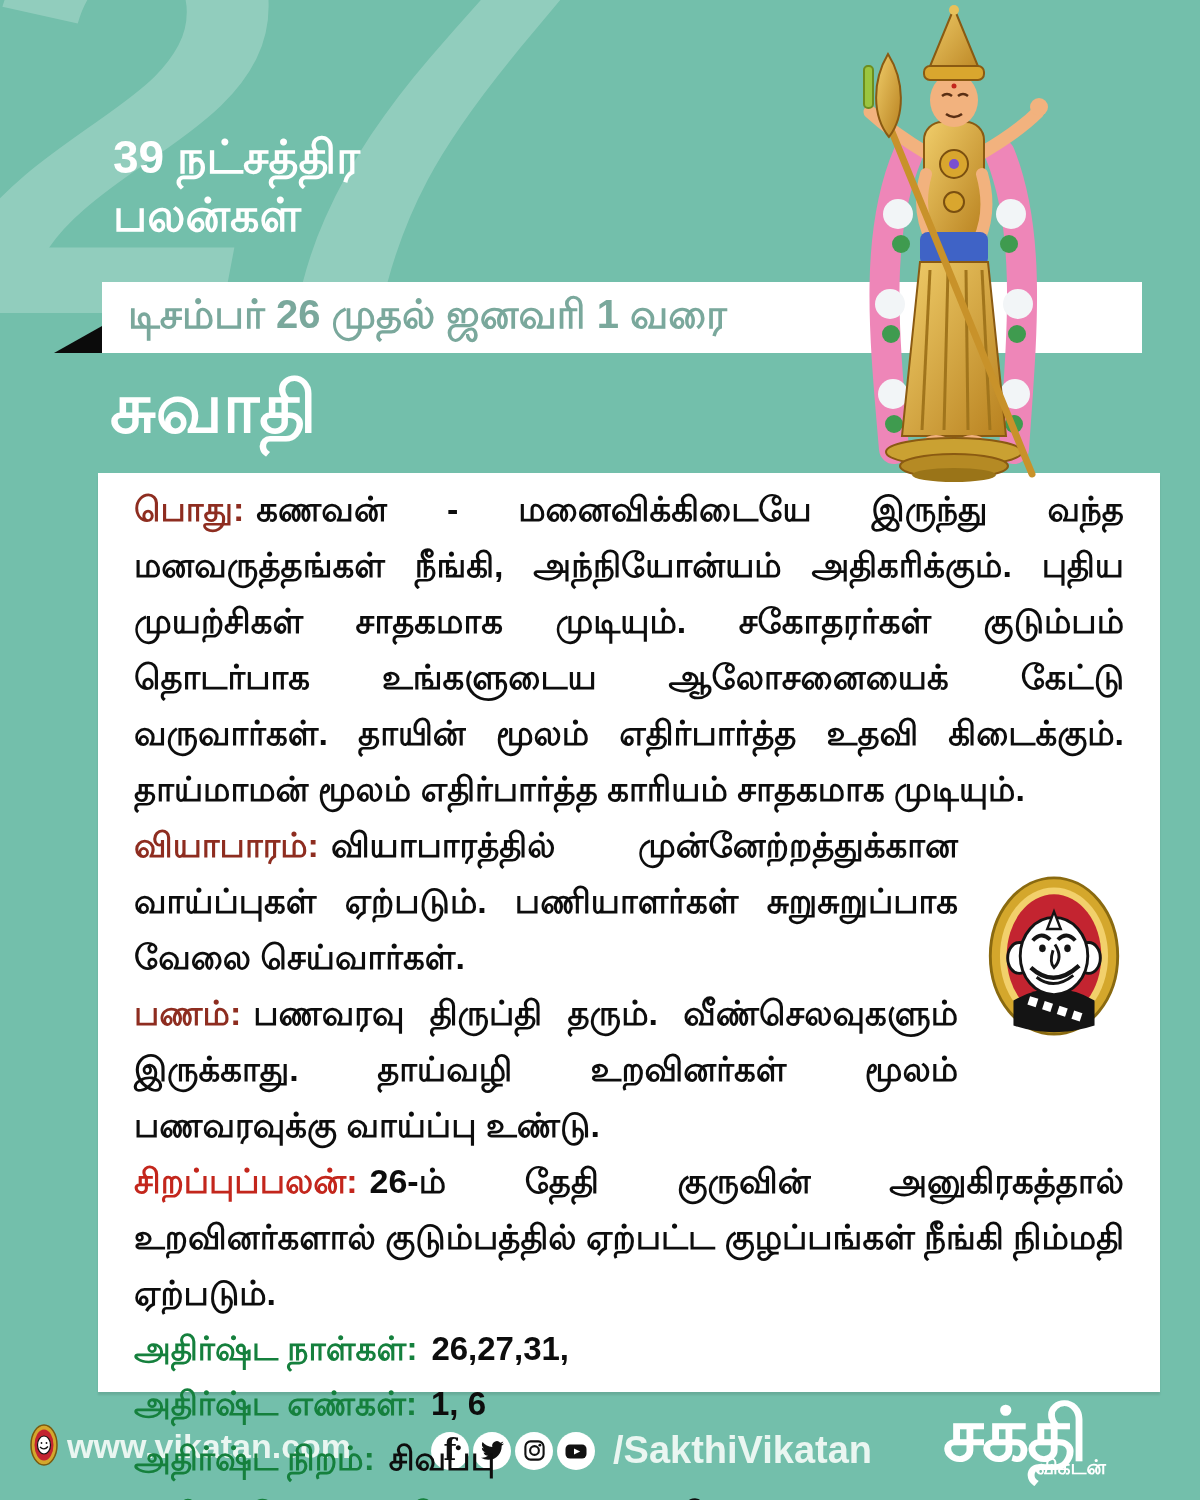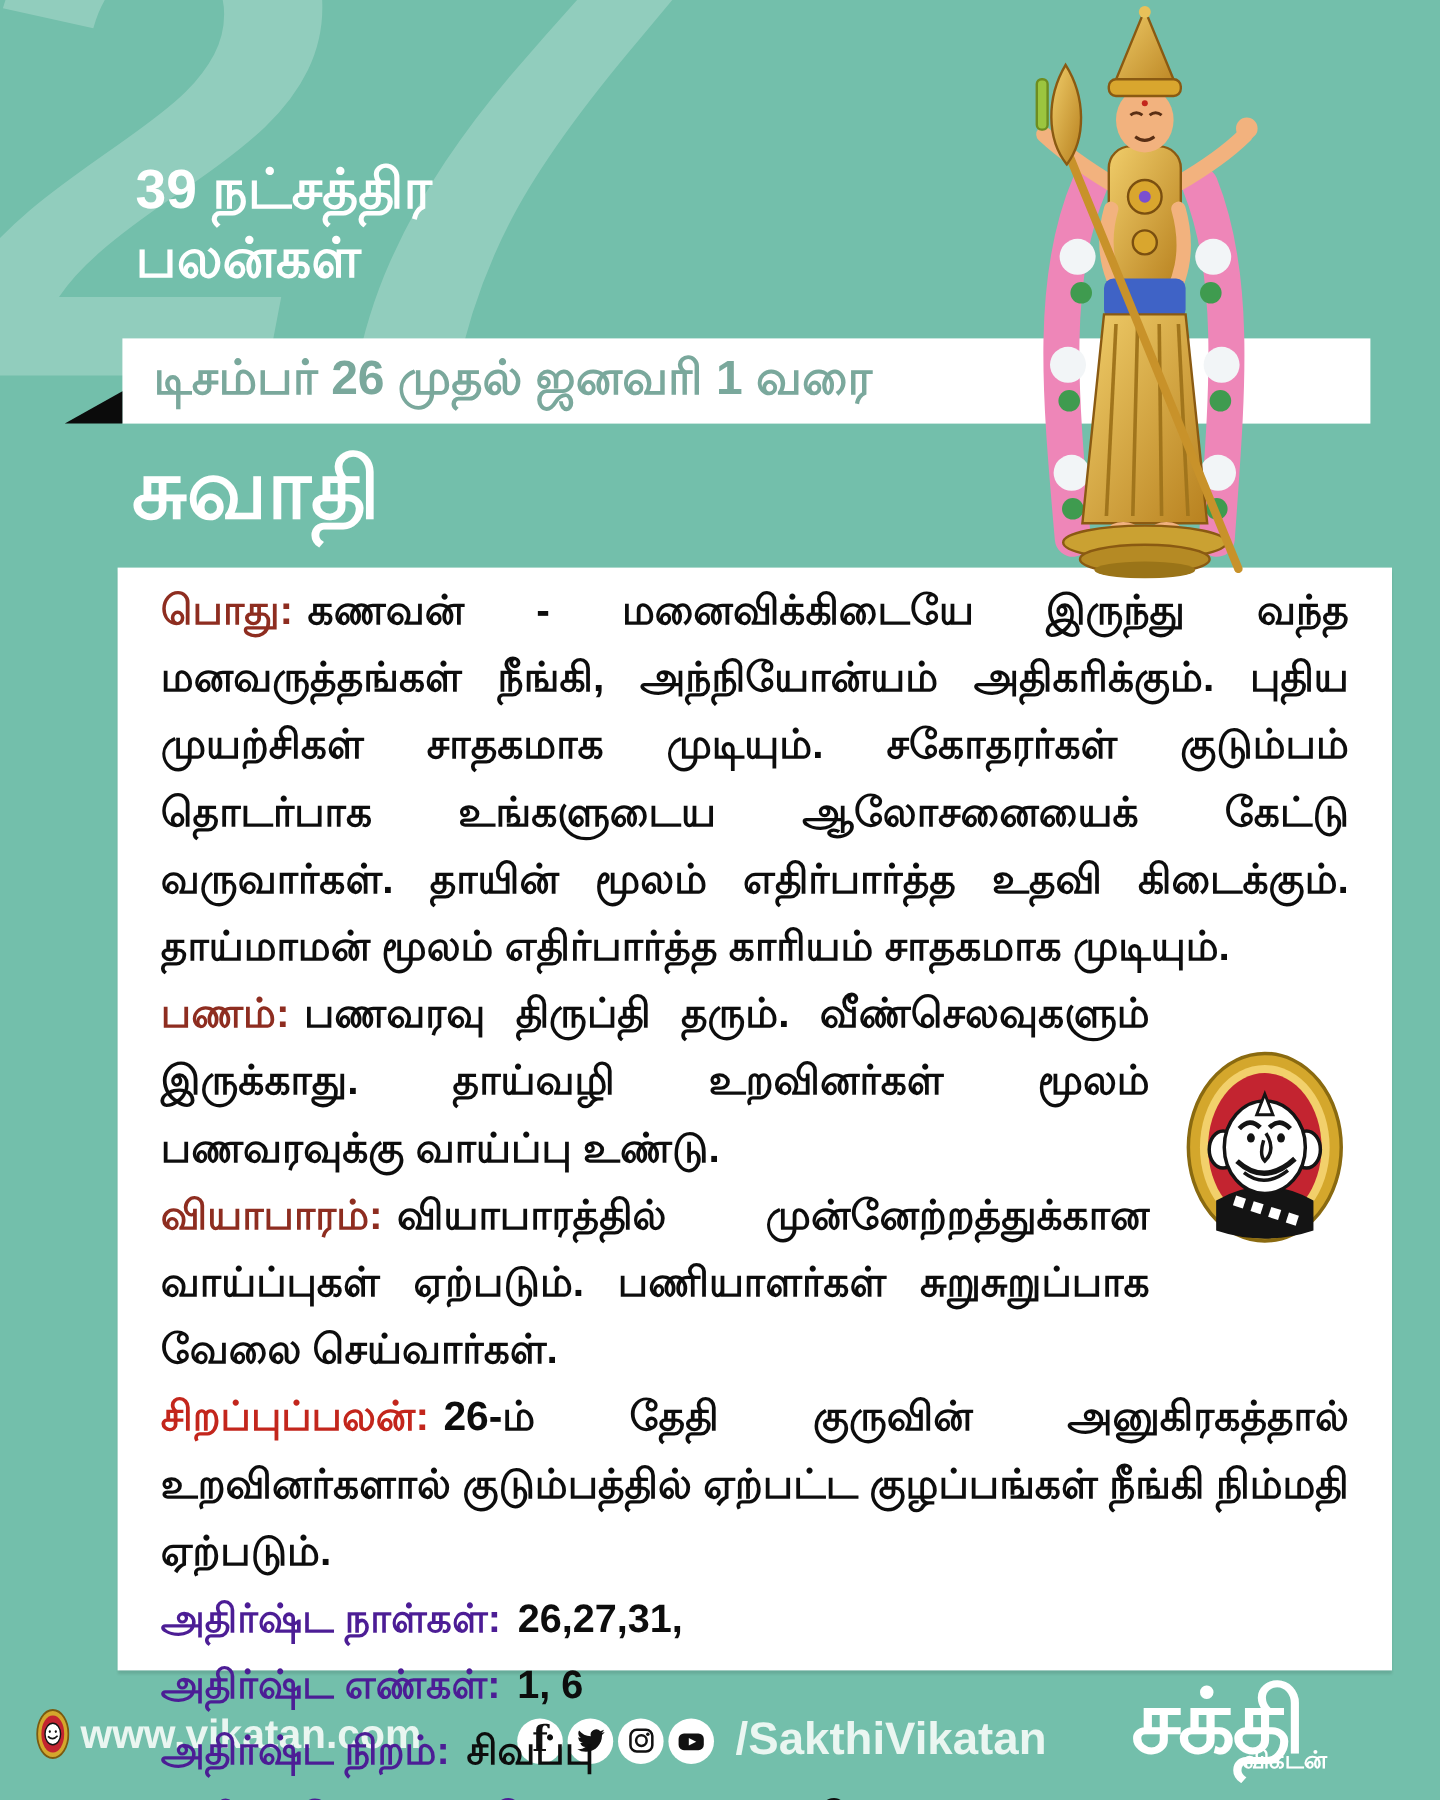--- a/index.html
+++ b/index.html
@@ -49,21 +49,21 @@
   }
   .lbl{margin-right:12px;}
   .c-maroon{color:#8E2D20;}
   .c-red{color:#C3261C;}
   .mascot-float{
     float:right;width:150px;height:166px;margin:56px 0 4px 16px;
     display:flex;justify-content:flex-end;
   }
   .lucky-row{font-size:33px;line-height:55px;font-weight:bold;color:#0D0D0D;}
   .lucky-row:first-of-type{margin-top:6px;}
-  .llbl{color:#4c1d95;margin-right:14px;text-align:right;}
+  .llbl{color:#15803d;margin-right:14px;text-align:right;}
   
   .foot-left{
     position:absolute;left:30px;top:1424px;display:flex;align-items:flex-end;gap:9px;
   }
   .website{font-size:34px;font-weight:800;color:#EAF6F1;}
   .socials{
     position:absolute;left:431px;top:1429px;display:flex;align-items:center;gap:4px;
   }
   .icon-circle{
     width:38px;height:38px;border-radius:50%;background:#ffffff;
@@ -195,23 +195,23 @@
         <path d="M48,70 Q57,60 66,69" stroke="#141414" stroke-width="4" fill="none"></path>
         <path d="M74,69 Q83,60 92,70" stroke="#141414" stroke-width="4" fill="none"></path>
         <ellipse cx="58" cy="78" rx="3.4" ry="4" fill="#141414"></ellipse>
         <ellipse cx="84" cy="78" rx="3.4" ry="4" fill="#141414"></ellipse>
         <path d="M71,74 Q80,88 70,98 Q65,93 69,80" stroke="#141414" stroke-width="3" fill="none"></path>
         <path d="M46,98 Q70,120 96,96" stroke="#141414" stroke-width="4.5" fill="none"></path>
         <path d="M52,108 Q70,122 90,106" stroke="#141414" stroke-width="3" fill="none"></path>
       </svg>
     </div>
 
+    <p class="sec"><span class="lbl c-maroon">வியாபாரம்:</span><span>வியாபாரத்தில் முன்னேற்றத்துக்கான வாய்ப்புகள் ஏற்படும். பணியாளர்கள் சுறுசுறுப்பாக வேலை செய்வார்கள்.</span></p>
+
     <p class="sec"><span class="lbl c-maroon">பணம்:</span><span>பணவரவு திருப்தி தரும். வீண்செலவுகளும் இருக்காது. தாய்வழி உறவினர்கள் மூலம் பணவரவுக்கு வாய்ப்பு உண்டு.</span></p>
-
-    <p class="sec"><span class="lbl c-maroon">வியாபாரம்:</span><span>வியாபாரத்தில் முன்னேற்றத்துக்கான வாய்ப்புகள் ஏற்படும். பணியாளர்கள் சுறுசுறுப்பாக வேலை செய்வார்கள்.</span></p>
 
     <p class="sec"><span class="lbl c-red">சிறப்புப்பலன்:</span><span>26-ம் தேதி குருவின் அனுகிரகத்தால் உறவினர்களால் குடும்பத்தில் ஏற்பட்ட குழப்பங்கள் நீங்கி நிம்மதி ஏற்படும்.</span></p>
 
     <div class="lucky-row"><span class="llbl">அதிர்ஷ்ட நாள்கள்:</span><span>26,27,31,</span></div>
 
     <div class="lucky-row"><span class="llbl">அதிர்ஷ்ட எண்கள்:</span><span>1, 6</span></div>
 
     <div class="lucky-row"><span class="llbl">அதிர்ஷ்ட நிறம்:</span><span>சிவப்பு</span></div>
 
     <div class="lucky-row"><span class="llbl">வழிபடவேண்டிய தெய்வம்:</span><span>முருகப்பெருமான்</span></div>

